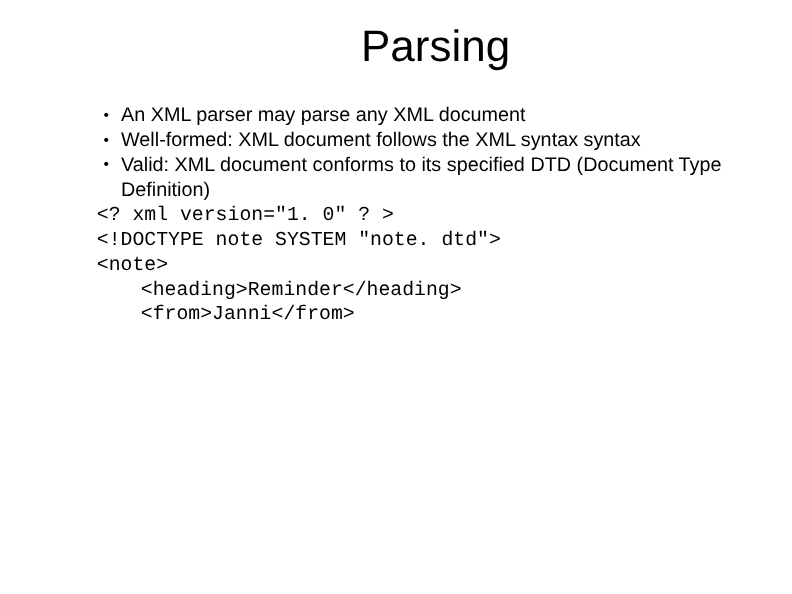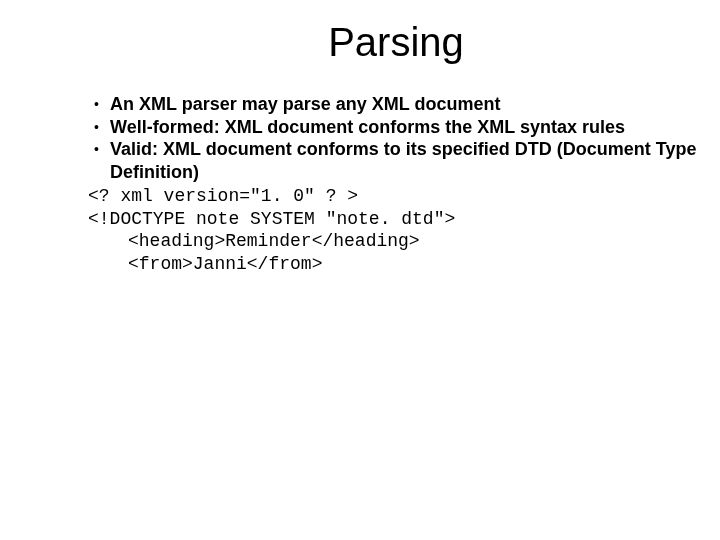--- a/index.html
+++ b/index.html
@@ -39,21 +39,20 @@
     width: 22px;
     flex: 0 0 22px;
     text-align: left;
     padding-left: 6px;
     font-size: 14px;
     line-height: 22px;
   }
   .bullet-text {
     flex: 1;
     font-family: Arial, Helvetica, sans-serif;
-    font-weight: bold;
   }
   .code-block {
     margin-top: 2px;
   }
   .code-line {
     font-family: "Courier New", Courier, monospace;
     white-space: pre;
     font-size: 18px;
     line-height: 1.25;
   }
@@ -67,29 +66,30 @@
 
   <div class="content">
 
     <div class="bullet-row">
       <div class="bullet">•</div>
       <div class="bullet-text">An XML parser may parse any XML document</div>
     </div>
 
     <div class="bullet-row">
       <div class="bullet">•</div>
-      <div class="bullet-text">Well-formed: XML document conforms the XML syntax rules</div>
+      <div class="bullet-text">Well-formed: XML document follows the XML syntax syntax</div>
     </div>
 
     <div class="bullet-row">
       <div class="bullet">•</div>
       <div class="bullet-text">Valid: XML document conforms to its specified DTD (Document Type Definition)</div>
     </div>
 
     <div class="code-block">
       <div class="code-line">&lt;? xml version="1. 0" ? &gt;</div>
       <div class="code-line">&lt;!DOCTYPE note SYSTEM "note. dtd"&gt;</div>
+      <div class="code-line">&lt;note&gt;</div>
       <div class="code-line indent1">&lt;heading&gt;Reminder&lt;/heading&gt;</div>
       <div class="code-line indent1">&lt;from&gt;Janni&lt;/from&gt;</div>
     </div>
 
   </div>
 </div>
 
 </body></html>

